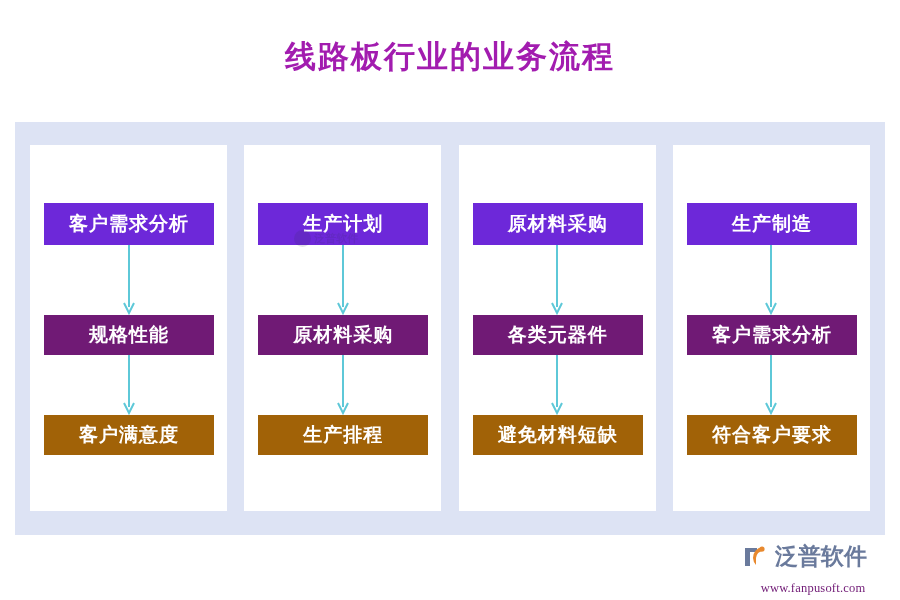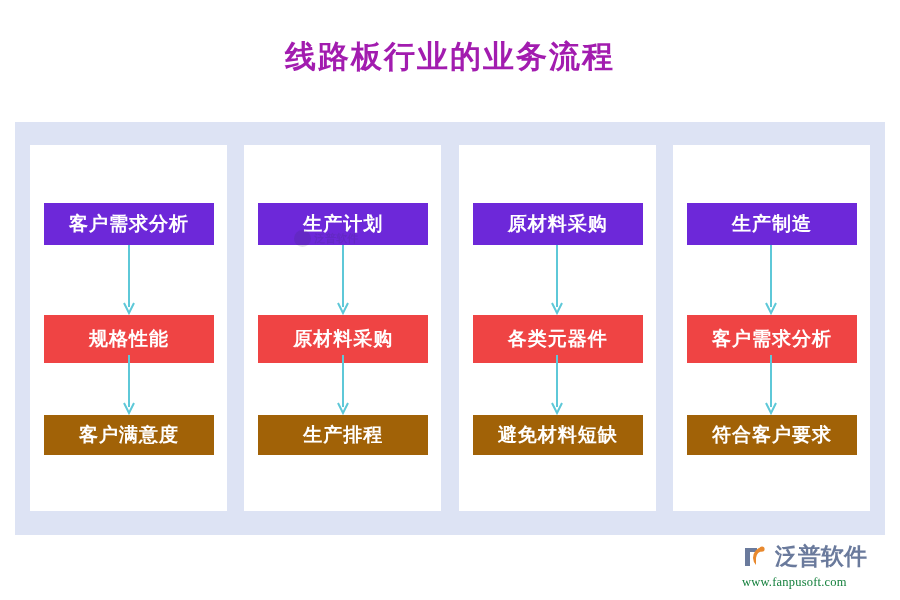--- a/index.html
+++ b/index.html
@@ -72,22 +72,22 @@
   }
 
   .node.primary {
     top: 58px;
     height: 42px;
     background: #6d28d9;
   }
 
   .node.step-2 {
     top: 170px;
-    height: 48px;
-    background: #ef4444;
+    height: 40px;
+    background: #701a75;
   }
 
   .node.step-3 {
     top: 270px;
     height: 40px;
     background: #a16207;
   }
 
   .arrow {
     position: absolute;
@@ -151,25 +151,25 @@
   }
   .brand-name {
     font-size: 23px;
     font-weight: 700;
     color: #6a7a9c;
     letter-spacing: 0px;
     line-height: 1;
     font-family: "Liberation Serif", "DejaVu Serif", serif;
   }
   .brand-url {
-    margin-top: 2px;
+    margin-top: 8px;
     font-size: 12.5px;
-    color: #15803d;
+    color: #701a75;
     letter-spacing: 0.2px;
-    text-align: left;
+    text-align: center;
     font-family: "Liberation Serif", "DejaVu Serif", serif;
   }
 </style>
 </head>
 <body>
 
 <div class="page-title">线路板行业的业务流程</div>
 
 <div class="flow-container">
   <div class="columns">

